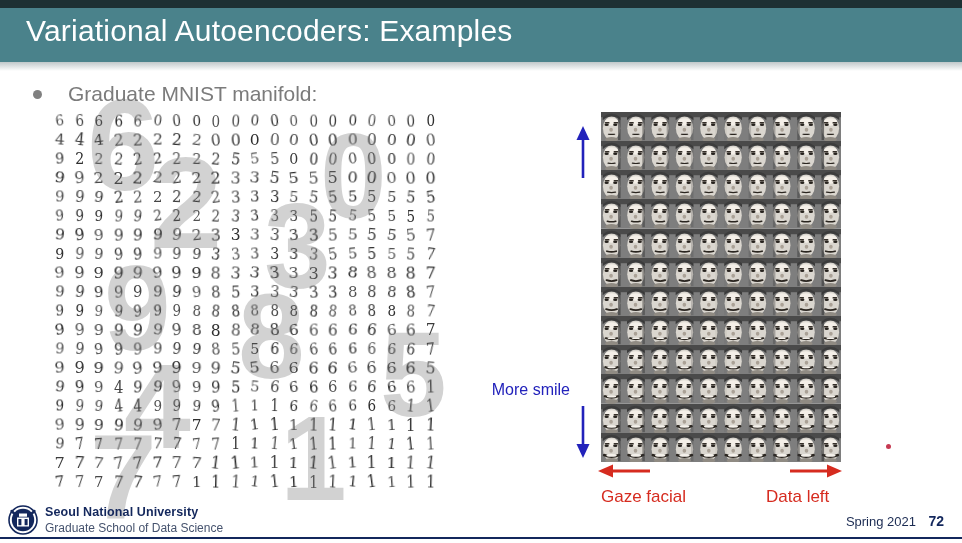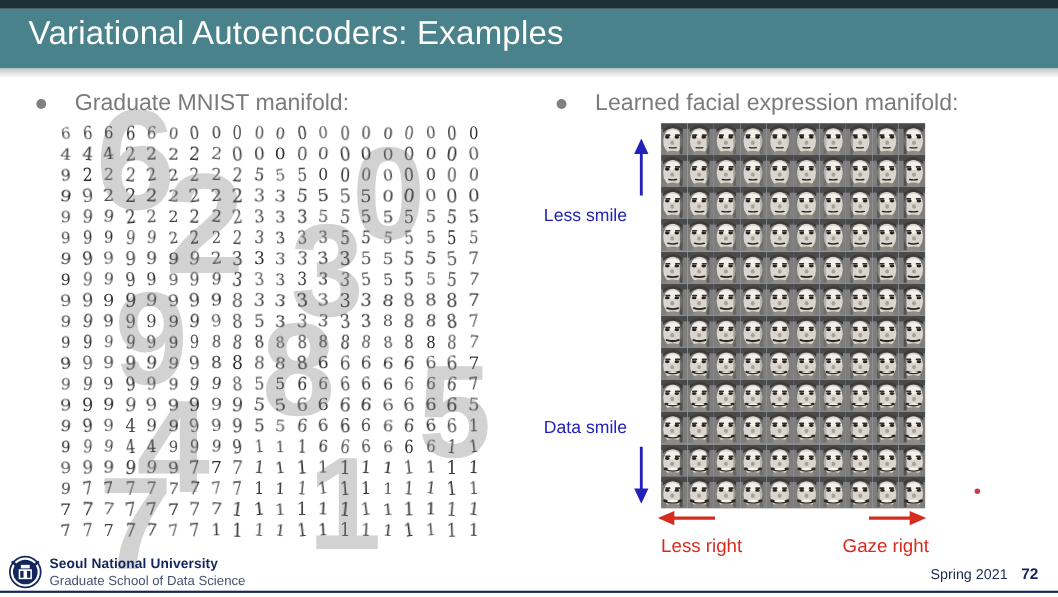--- a/index.html
+++ b/index.html
@@ -216,24 +216,20 @@
   <div class="topstrip"></div>
   <div class="titlebar"></div>
   <div class="titlebar-shadow"></div>
   <div class="slide-title">Variational Autoencoders: Examples</div>
 
   <div class="bullet-row" id="bullet-left">
     <span class="bullet-dot"></span>
     <span class="bullet-text">Graduate MNIST manifold:</span>
   </div>
 
-  <div class="bullet-row" id="bullet-right">
-    <span class="bullet-dot"></span>
-    <span class="bullet-text">Learned facial expression manifold:</span>
-  </div>
 
   <div id="mnist-panel">
     <div id="mnist-grid">
         <div class="mcell" style="transform: rotate(-7.5deg) scale(0.9, 0.95); filter: blur(0.15px); opacity: 0.78;">6</div>
         <div class="mcell" style="transform: rotate(-4.5deg) scale(0.9, 1.1); filter: blur(0.15px); opacity: 0.835;">6</div>
         <div class="mcell" style="transform: rotate(-1.5deg) scale(0.9, 1); filter: blur(0.15px); opacity: 0.89;">6</div>
         <div class="mcell" style="transform: rotate(1.5deg) scale(0.9, 1.15); filter: blur(0.15px); opacity: 0.945;">6</div>
         <div class="mcell" style="transform: rotate(4.5deg) scale(0.9, 1.05); filter: blur(0.15px); opacity: 0.78;">6</div>
         <div class="mcell" style="transform: rotate(7.5deg) scale(0.9, 0.95); filter: blur(0.15px); opacity: 0.835;">0</div>
         <div class="mcell" style="transform: rotate(-6deg) scale(0.9, 1.1); filter: blur(0.15px); opacity: 0.89;">0</div>
@@ -2737,39 +2733,38 @@
             <rect x="3.80" y="5" width="2.1" height="22" fill="#3b3b3b" opacity="0.63"></rect>
           </svg>
         </div>
       </div>
   </div>
 
   <svg class="arrow-svg" id="arrow-up" width="22" height="52" viewBox="0 0 22 52">
     <line x1="11" y1="52" x2="11" y2="11" stroke="#2222bb" stroke-width="2.6"></line>
     <polygon points="11,0 4.5,14 17.5,14" fill="#2222bb"></polygon>
   </svg>
-  <div class="vaxis-label" id="label-less-smile">Less smile</div>
 
   <svg class="arrow-svg" id="arrow-down" width="22" height="52" viewBox="0 0 22 52">
     <line x1="11" y1="0" x2="11" y2="41" stroke="#2222bb" stroke-width="2.6"></line>
     <polygon points="11,52 4.5,38 17.5,38" fill="#2222bb"></polygon>
   </svg>
-  <div class="vaxis-label" id="label-more-smile">Data smile</div>
+  <div class="vaxis-label" id="label-more-smile">More smile</div>
 
   <svg class="arrow-svg" id="arrow-left" width="52" height="20" viewBox="0 0 52 20">
     <line x1="52" y1="10" x2="13" y2="10" stroke="#d62b1f" stroke-width="2.8"></line>
     <polygon points="0,10 15,3.5 15,16.5" fill="#d62b1f"></polygon>
   </svg>
-  <div class="haxis-label" id="label-gaze-right">Less right</div>
+  <div class="haxis-label" id="label-gaze-right">Gaze facial</div>
 
   <svg class="arrow-svg" id="arrow-right" width="52" height="20" viewBox="0 0 52 20">
     <line x1="0" y1="10" x2="39" y2="10" stroke="#d62b1f" stroke-width="2.8"></line>
     <polygon points="52,10 37,3.5 37,16.5" fill="#d62b1f"></polygon>
   </svg>
-  <div class="haxis-label" id="label-gaze-left">Gaze right</div>
+  <div class="haxis-label" id="label-gaze-left">Data left</div>
 
   <div id="red-dot"></div>
 
   <svg id="footer-logo" viewBox="0 0 34 32">
     <circle cx="17" cy="16" r="14" fill="none" stroke="#13275c" stroke-width="1.6"></circle>
     <circle cx="17" cy="16" r="11.2" fill="#13275c"></circle>
     <path d="M5.5 7 L11 12" stroke="#13275c" stroke-width="2.4" stroke-linecap="round"></path>
     <path d="M28.5 7 L23 12" stroke="#13275c" stroke-width="2.4" stroke-linecap="round"></path>
     <rect x="11" y="13.5" width="12" height="9" fill="#ffffff"></rect>
     <rect x="12.4" y="15" width="3" height="6.2" fill="#13275c"></rect>

